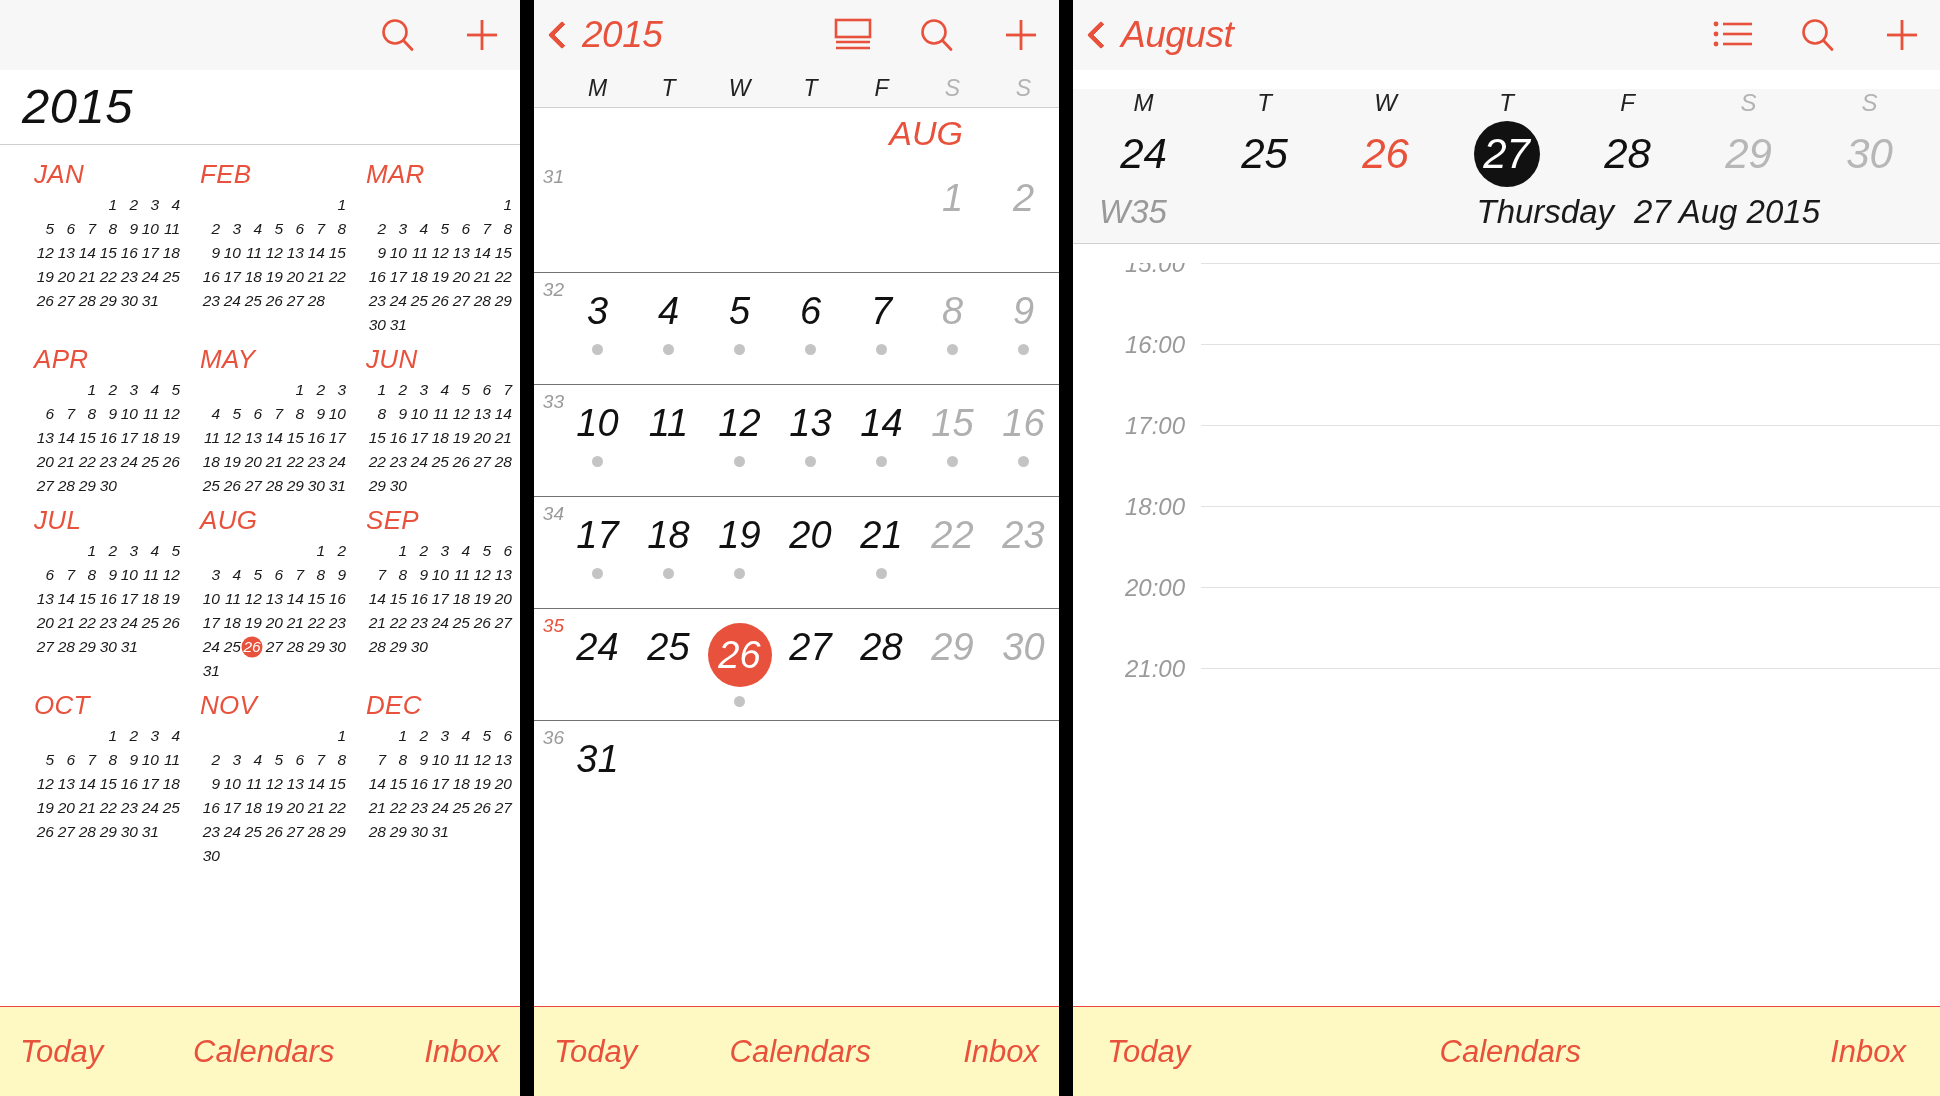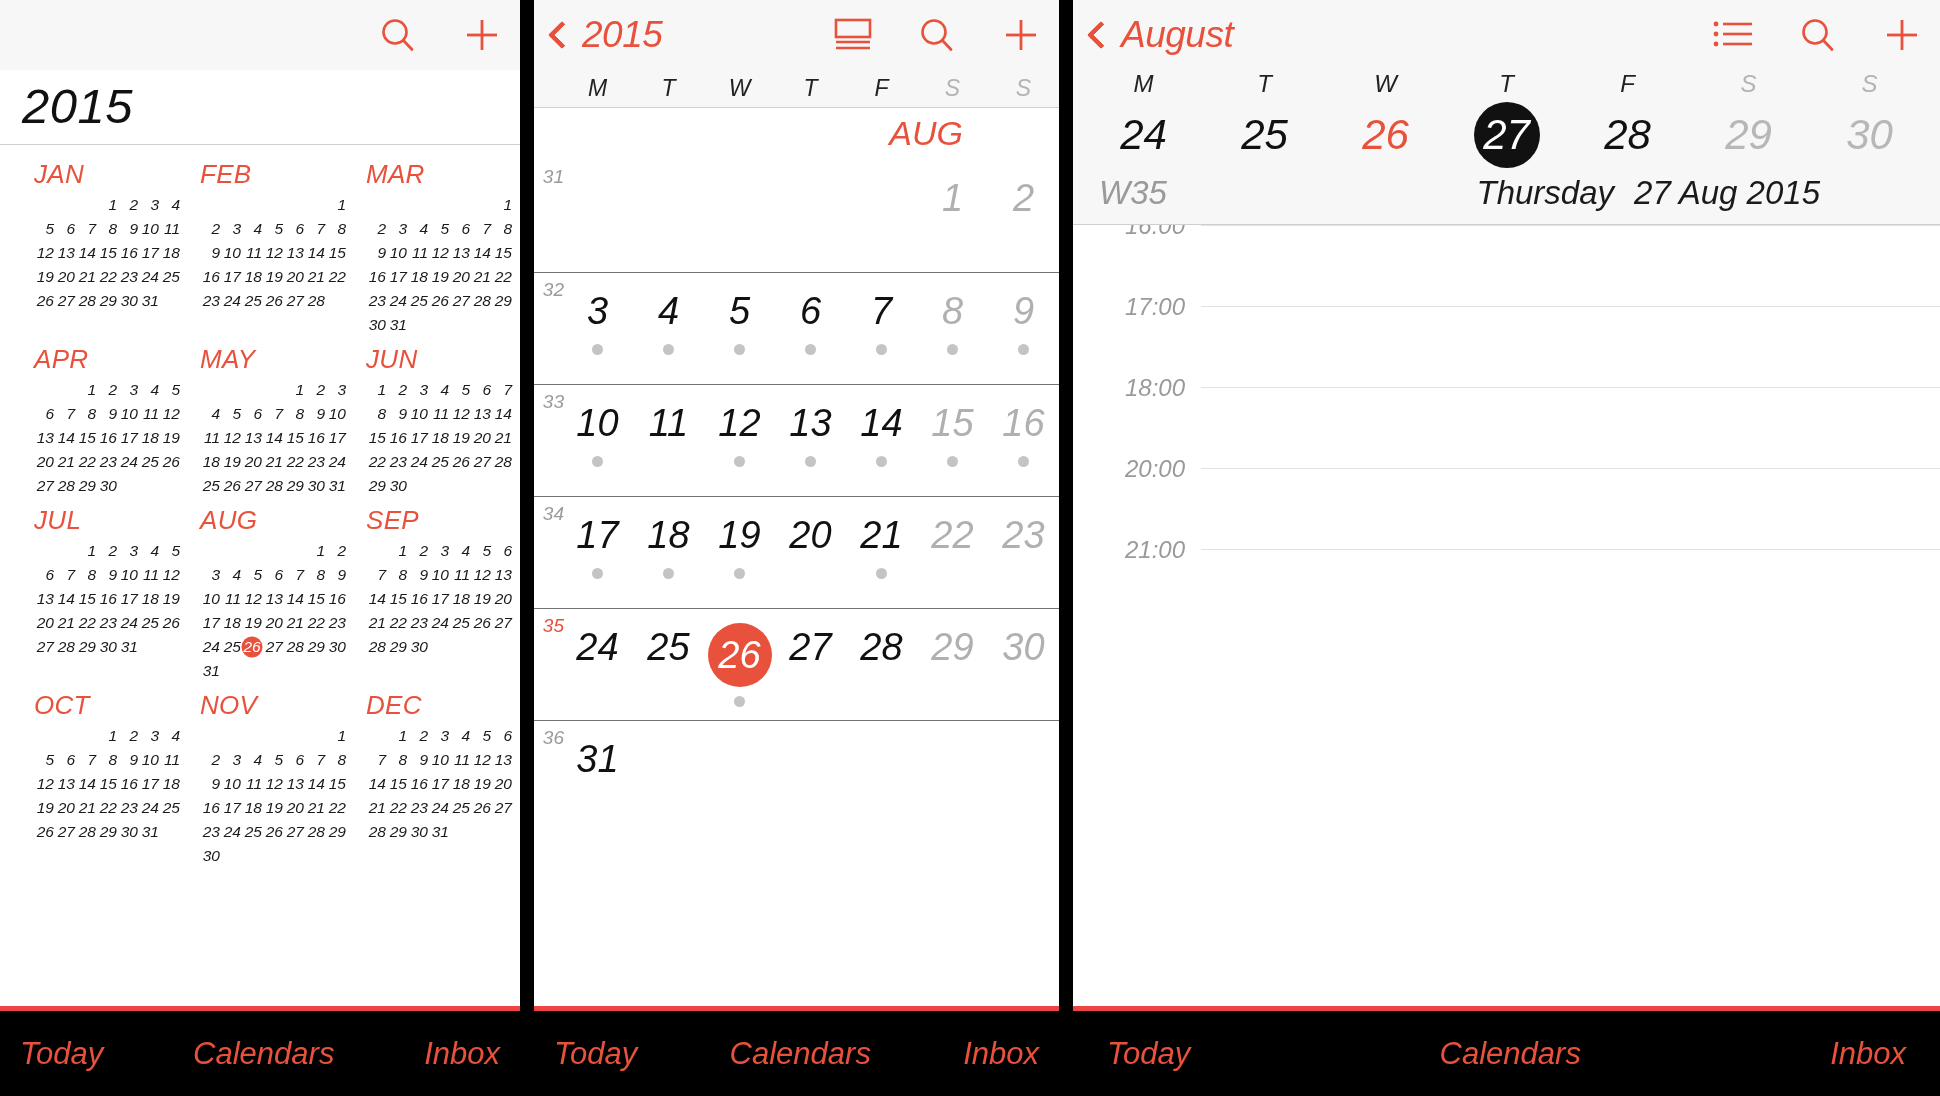--- a/index.html
+++ b/index.html
@@ -19,21 +19,21 @@
     background: #ffffff;
     height: 1096px;
     display: flex;
     flex-direction: column;
     position: relative;
     overflow: hidden;
     font-style: italic;
   }
   .panel-year  { width: 520px; flex: 0 0 520px; }
   .panel-month { width: 525px; flex: 0 0 525px; }
-  .panel-day   { width: 867px; flex: 0 0 867px; }
+  .panel-day   { width: 867px; flex: 0 0 867px; gap: 19px; }
 
   
   .navbar {
     background: #f7f7f7;
     height: 70px;
     display: flex;
     align-items: center;
     padding: 0 18px;
     flex: 0 0 70px;
     position: relative;
@@ -60,22 +60,22 @@
     align-items: center;
     gap: 44px;
   }
   .icon-btn { display: flex; align-items: center; justify-content: center; }
 
   
   .toolbar {
     position: absolute;
     left: 0; right: 0; bottom: 0;
     height: 90px;
-    background: #000000;
-    border-top: 5px solid #ef4444;
+    background: #fef9c3;
+    border-top: 1px solid #ef4444;
     display: flex;
     align-items: center;
     justify-content: space-between;
     padding: 0 20px;
   }
   .toolbar.tb-wide { padding: 0 34px; }
   .toolbar-item {
     color: #e8513b;
     font-size: 31px;
     font-weight: 400;
@@ -983,20 +983,24 @@
         <div class="day-weeknum">W35</div>
         <div class="day-date-str">
           <span class="dstr-day">Thursday</span><span>27 Aug 2015</span>
         </div>
       </div>
     </div>
 
     <div class="timeline" id="day-timeline">
         <div class="hour-row">
           <div class="hour-line"></div>
+          <div class="hour-label">15:00</div>
+        </div>
+        <div class="hour-row">
+          <div class="hour-line"></div>
           <div class="hour-label">16:00</div>
         </div>
         <div class="hour-row">
           <div class="hour-line"></div>
           <div class="hour-label">17:00</div>
         </div>
         <div class="hour-row">
           <div class="hour-line"></div>
           <div class="hour-label">18:00</div>
         </div>

